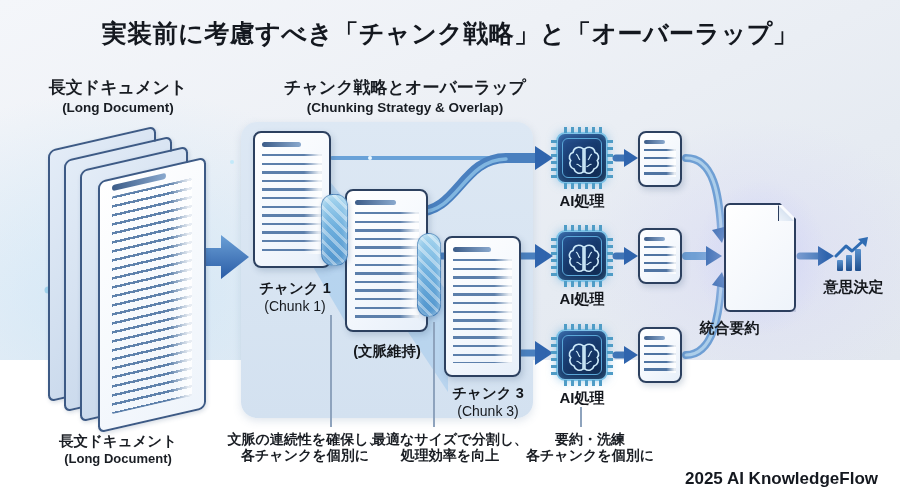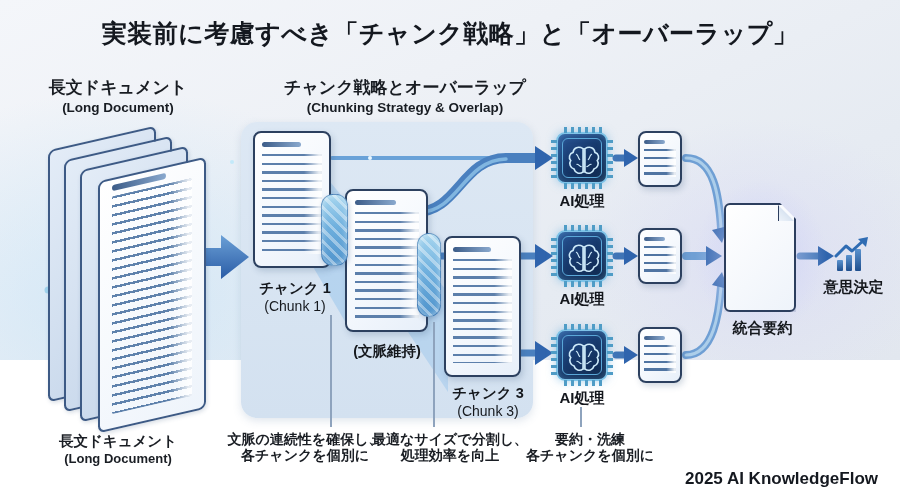--- a/index.html
+++ b/index.html
@@ -293,21 +293,21 @@
     <div class="dlines"></div>
   </div>
 
   <div class="glowpatch" style="left:695px; top:180px; width:132px; height:156px;
        background:radial-gradient(closest-side, rgba(208,212,246,.9), rgba(208,212,246,0));"></div>
   <div class="summary-doc">
     <div class="fold"></div>
     <div class="tbar" style="position:absolute;"></div>
     <div class="dlines" style="position:absolute; left:12%; right:10%;"></div>
   </div>
-  <div class="sublabel" style="left:715px; top:319px; width:95px;">
+  <div class="sublabel" style="left:682px; top:319px; width:95px;">
     <div class="l1" style="font-size:15px;">統合要約</div>
   </div>
 
   <svg style="position:absolute; left:831px; top:236px;" width="42" height="38" viewBox="0 0 42 38">
     <defs>
       <linearGradient id="barg" x1="0" y1="0" x2="0" y2="1">
         <stop offset="0" stop-color="#5b93cf"></stop>
           <stop offset="1" stop-color="#1f4f8e"></stop>
       </linearGradient>
     </defs>

